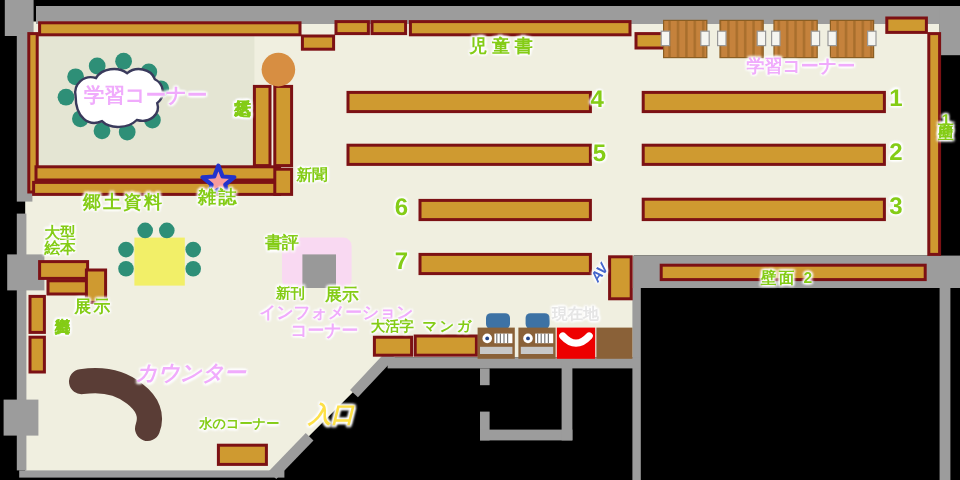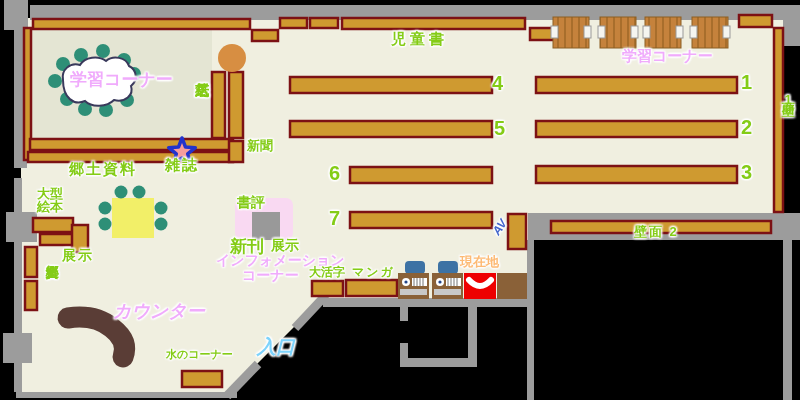--- a/index.html
+++ b/index.html
@@ -3,22 +3,22 @@
 <meta charset="utf-8">
 <style>
   html,body{margin:0;padding:0;background:#222;}
   #stage{position:relative;width:800px;height:400px;overflow:hidden;background:#000;
          font-family:"Liberation Sans", sans-serif;}
   #shapes{position:absolute;left:0;top:0;}
   .lbl{position:absolute;white-space:pre;font-weight:bold;line-height:1.05;
        text-shadow:0 0 3px #fff,0 0 3px #fff,1px 1px 2px #fff,-1px -1px 2px #fff,1px -1px 2px #fff,-1px 1px 2px #fff;}
   .green{color:#84cc16;}
   .lblue{color:#f0abfc;}
-  .red{color:#fdba74;}
-  .ebblue{color:#7dd3fc;}
+  .red{color:#e5e5e5;}
+  .ebblue{color:#fde047;}
   .avblue{color:#4466CC;font-style:italic;}
   .vert{writing-mode:vertical-rl;text-orientation:upright;}
   .num{font-size:20px;}
 </style>
 </head>
 <body>
 
 <div id="stage">
 
 <svg id="shapes" width="800" height="400" viewBox="0 0 800 400">
@@ -180,22 +180,22 @@
 <div class="lbl lblue" style="left:622px;top:48px;font-size:15px;">学習コーナー</div>
 <div class="lbl green vert" style="left:781px;top:92px;font-size:13px;">壁面1</div>
 <div class="lbl green" style="left:634px;top:197px;font-size:13px;letter-spacing:2px;margin-top:28px;">壁面 2</div>
 <div class="lbl green num" style="left:741px;top:72px;">1</div>
 <div class="lbl green num" style="left:741px;top:117px;">2</div>
 <div class="lbl green num" style="left:741px;top:162px;">3</div>
 <div class="lbl green num" style="left:492px;top:73px;">4</div>
 <div class="lbl green num" style="left:494px;top:118px;">5</div>
 <div class="lbl green num" style="left:329px;top:163px;">6</div>
 <div class="lbl green num" style="left:329px;top:208px;">7</div>
-<div class="lbl green" style="left:221px;top:195px;font-size:14px;margin-left:16px;">書評</div>
-<div class="lbl green" style="left:230px;top:238px;font-size:17px;">新刊</div>
+<div class="lbl green" style="left:221px;top:195px;font-size:14px;">書評</div>
+<div class="lbl green" style="left:230px;top:238px;font-size:12px;">新刊</div>
 <div class="lbl green" style="left:271px;top:238px;font-size:14px;">展示</div>
 <div class="lbl lblue" style="left:216px;top:253px;font-size:14px;">インフォメーション</div>
 <div class="lbl lblue" style="left:242px;top:268px;font-size:14px;">コーナー</div>
 <div class="lbl green" style="left:37px;top:187px;font-size:13px;">大型</div>
 <div class="lbl green" style="left:37px;top:200px;font-size:13px;">絵本</div>
 <div class="lbl green" style="left:62px;top:248px;font-size:14px;letter-spacing:2px;">展示</div>
 <div class="lbl green vert" style="left:45px;top:255px;font-size:13px;">郷土資料</div>
 <div class="lbl green" style="left:309px;top:266px;font-size:12px;">大活字</div>
 <div class="lbl green" style="left:352px;top:266px;font-size:12px;letter-spacing:2px;">マンガ</div>
 <div class="lbl red" style="left:460px;top:255px;font-size:13px;">現在地</div>

